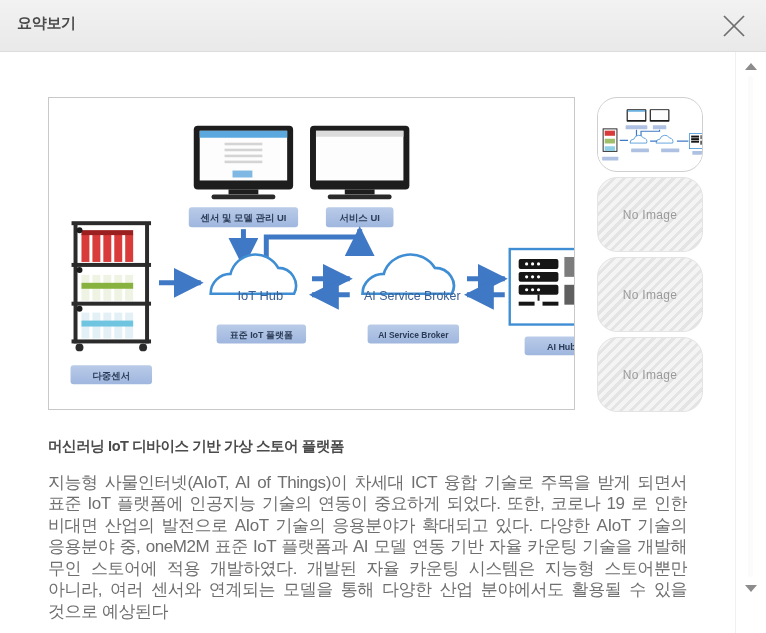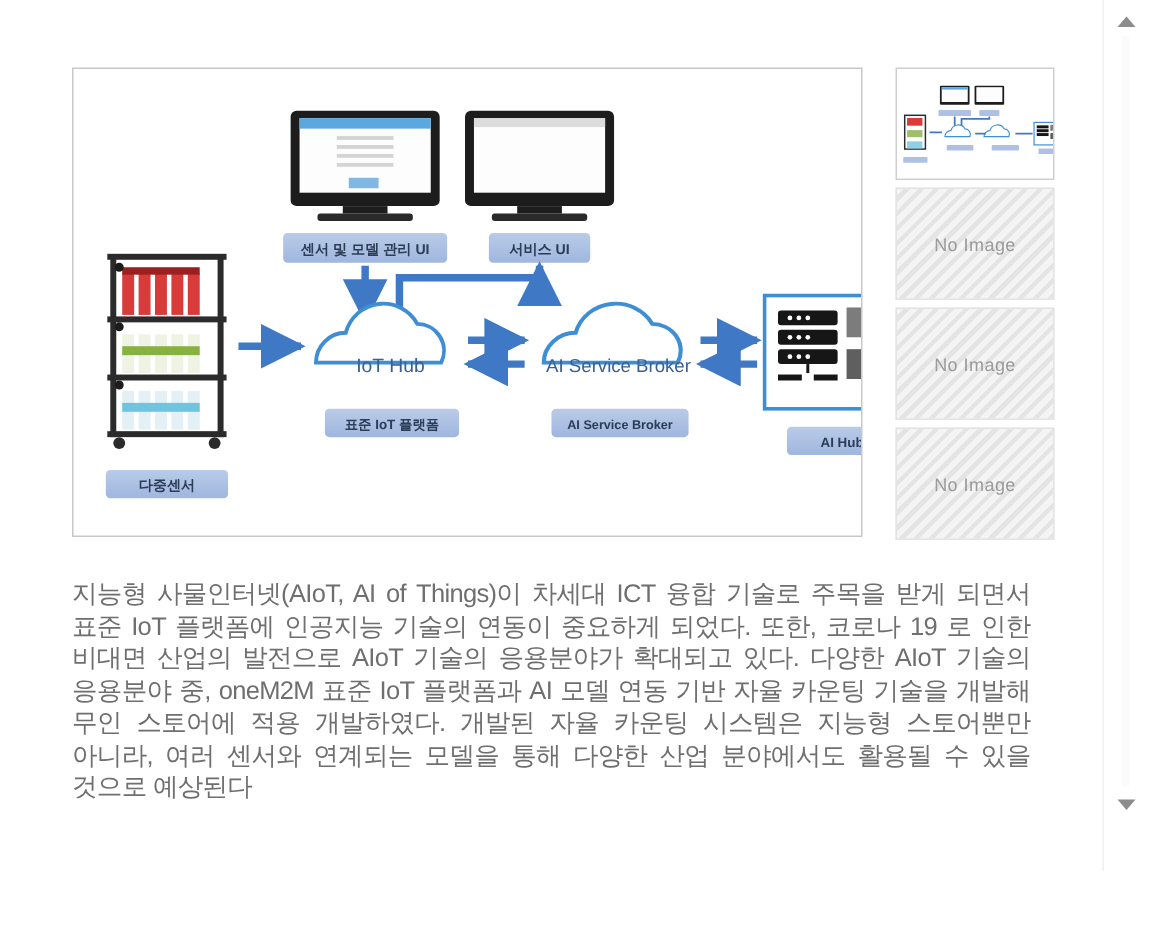--- a/index.html
+++ b/index.html
@@ -102,20 +102,21 @@
     width: 106px;
   }
   .thumb {
     width: 106px;
     height: 75px;
     margin-bottom: 5px;
     box-sizing: border-box;
     position: relative;
     overflow: hidden;
     cursor: pointer;
+    border-radius: 20px;
   }
   .thumb.diagram {
     border: 1px solid #cfcfcf;
     background: #ffffff;
   }
   .thumb.noimage {
     border: 1px solid #e4e4e4;
     background-color: #eeeeee;
     background-image: repeating-linear-gradient(
       -45deg,
@@ -196,20 +197,32 @@
   }
 
   
   .main-figure svg { display: block; width: 100%; height: 100%; }
 </style>
 </head>
 <body>
 
 <div class="modal">
 
+  <div class="modal-header">
+    <div class="modal-title">요약보기</div>
+
+    <button class="close-button" aria-label="닫기">
+      <span>
+        <svg width="26" height="26" viewBox="0 0 26 26" aria-hidden="true">
+          <line x1="3" y1="3" x2="23" y2="23" stroke="#6e6e6e" stroke-width="1.7"></line>
+          <line x1="23" y1="3" x2="3" y2="23" stroke="#6e6e6e" stroke-width="1.7"></line>
+        </svg>
+      </span>
+    </button>
+  </div>
 
   <div class="modal-body">
 
     <div class="content-pane">
 
       <div class="media-row">
 
         <div class="main-figure">
           <svg viewBox="0 0 527 313" xmlns="http://www.w3.org/2000/svg" aria-hidden="true">
             <defs>
@@ -426,20 +439,21 @@
           </div>
 
           <div class="thumb noimage">
             <span class="noimage-label">No Image</span>
           </div>
 
         </div>
       </div>
 
       <div class="text-block">
+        <h2 class="doc-title">머신러닝 IoT 디바이스 기반 가상 스토어 플랫폼</h2>
         <p class="doc-abstract">지능형 사물인터넷(AIoT, AI of Things)이 차세대 ICT 융합 기술로 주목을 받게 되면서 표준 IoT 플랫폼에 인공지능 기술의 연동이 중요하게 되었다. 또한, 코로나 19 로 인한 비대면 산업의 발전으로 AIoT 기술의 응용분야가 확대되고 있다. 다양한 AIoT 기술의 응용분야 중, oneM2M 표준 IoT 플랫폼과 AI 모델 연동 기반 자율 카운팅 기술을 개발해 무인 스토어에 적용 개발하였다. 개발된 자율 카운팅 시스템은 지능형 스토어뿐만 아니라, 여러 센서와 연계되는 모델을 통해 다양한 산업 분야에서도 활용될 수 있을 것으로 예상된다</p>
       </div>
 
     </div>
 
     <div class="scrollbar">
       <div class="scroll-arrow up">
         <span class="tri up"></span>
       </div>
       <div class="scroll-track"></div>

